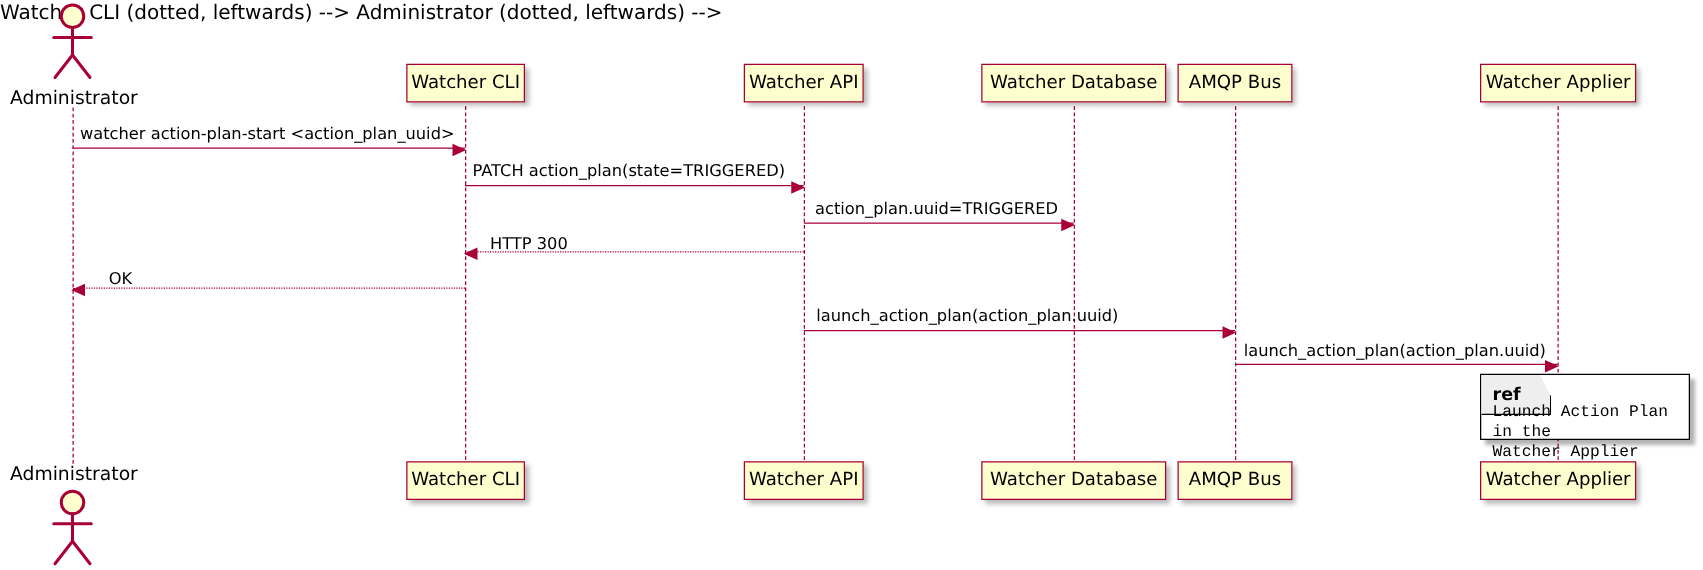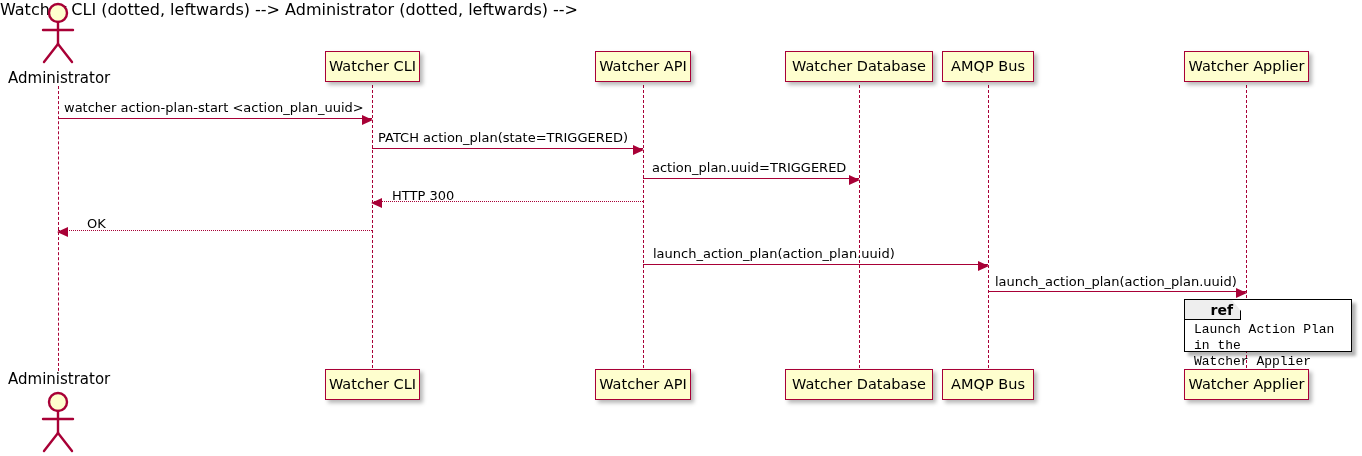--- a/index.html
+++ b/index.html
@@ -51,27 +51,26 @@
   }
 
   
   .ref-box{
     position:absolute;box-sizing:border-box;
     background:#FFFFFF;border:1.5px solid #000000;
     box-shadow:4px 4px 3px rgba(0,0,0,0.30);
     z-index:6;
   }
   .ref-tab{
-    position:absolute;left:0;top:0;height:20px;box-sizing:border-box;
+    position:absolute;left:0;top:0;height:32px;box-sizing:border-box;
     background:#EEEEEE;border-right:1.5px solid #000;border-bottom:1.5px solid #000;
     display:flex;align-items:center;
     padding:0 7px 0 9px;
     font-size:14px;font-weight:bold;color:#000;
     clip-path:polygon(0 0, calc(100% - 9px) 0, 100% 55%, 100% 100%, 0 100%);
-    justify-content:flex-end;
   }
   .ref-body{
     position:absolute;left:9px;top:22px;right:6px;
     font-size:13px;color:#000;line-height:16px;white-space:pre-line;font-family:Liberation Mono, monospace;
   }
 </style>
 </head>
 <body>
 
 <div id="canvas">

